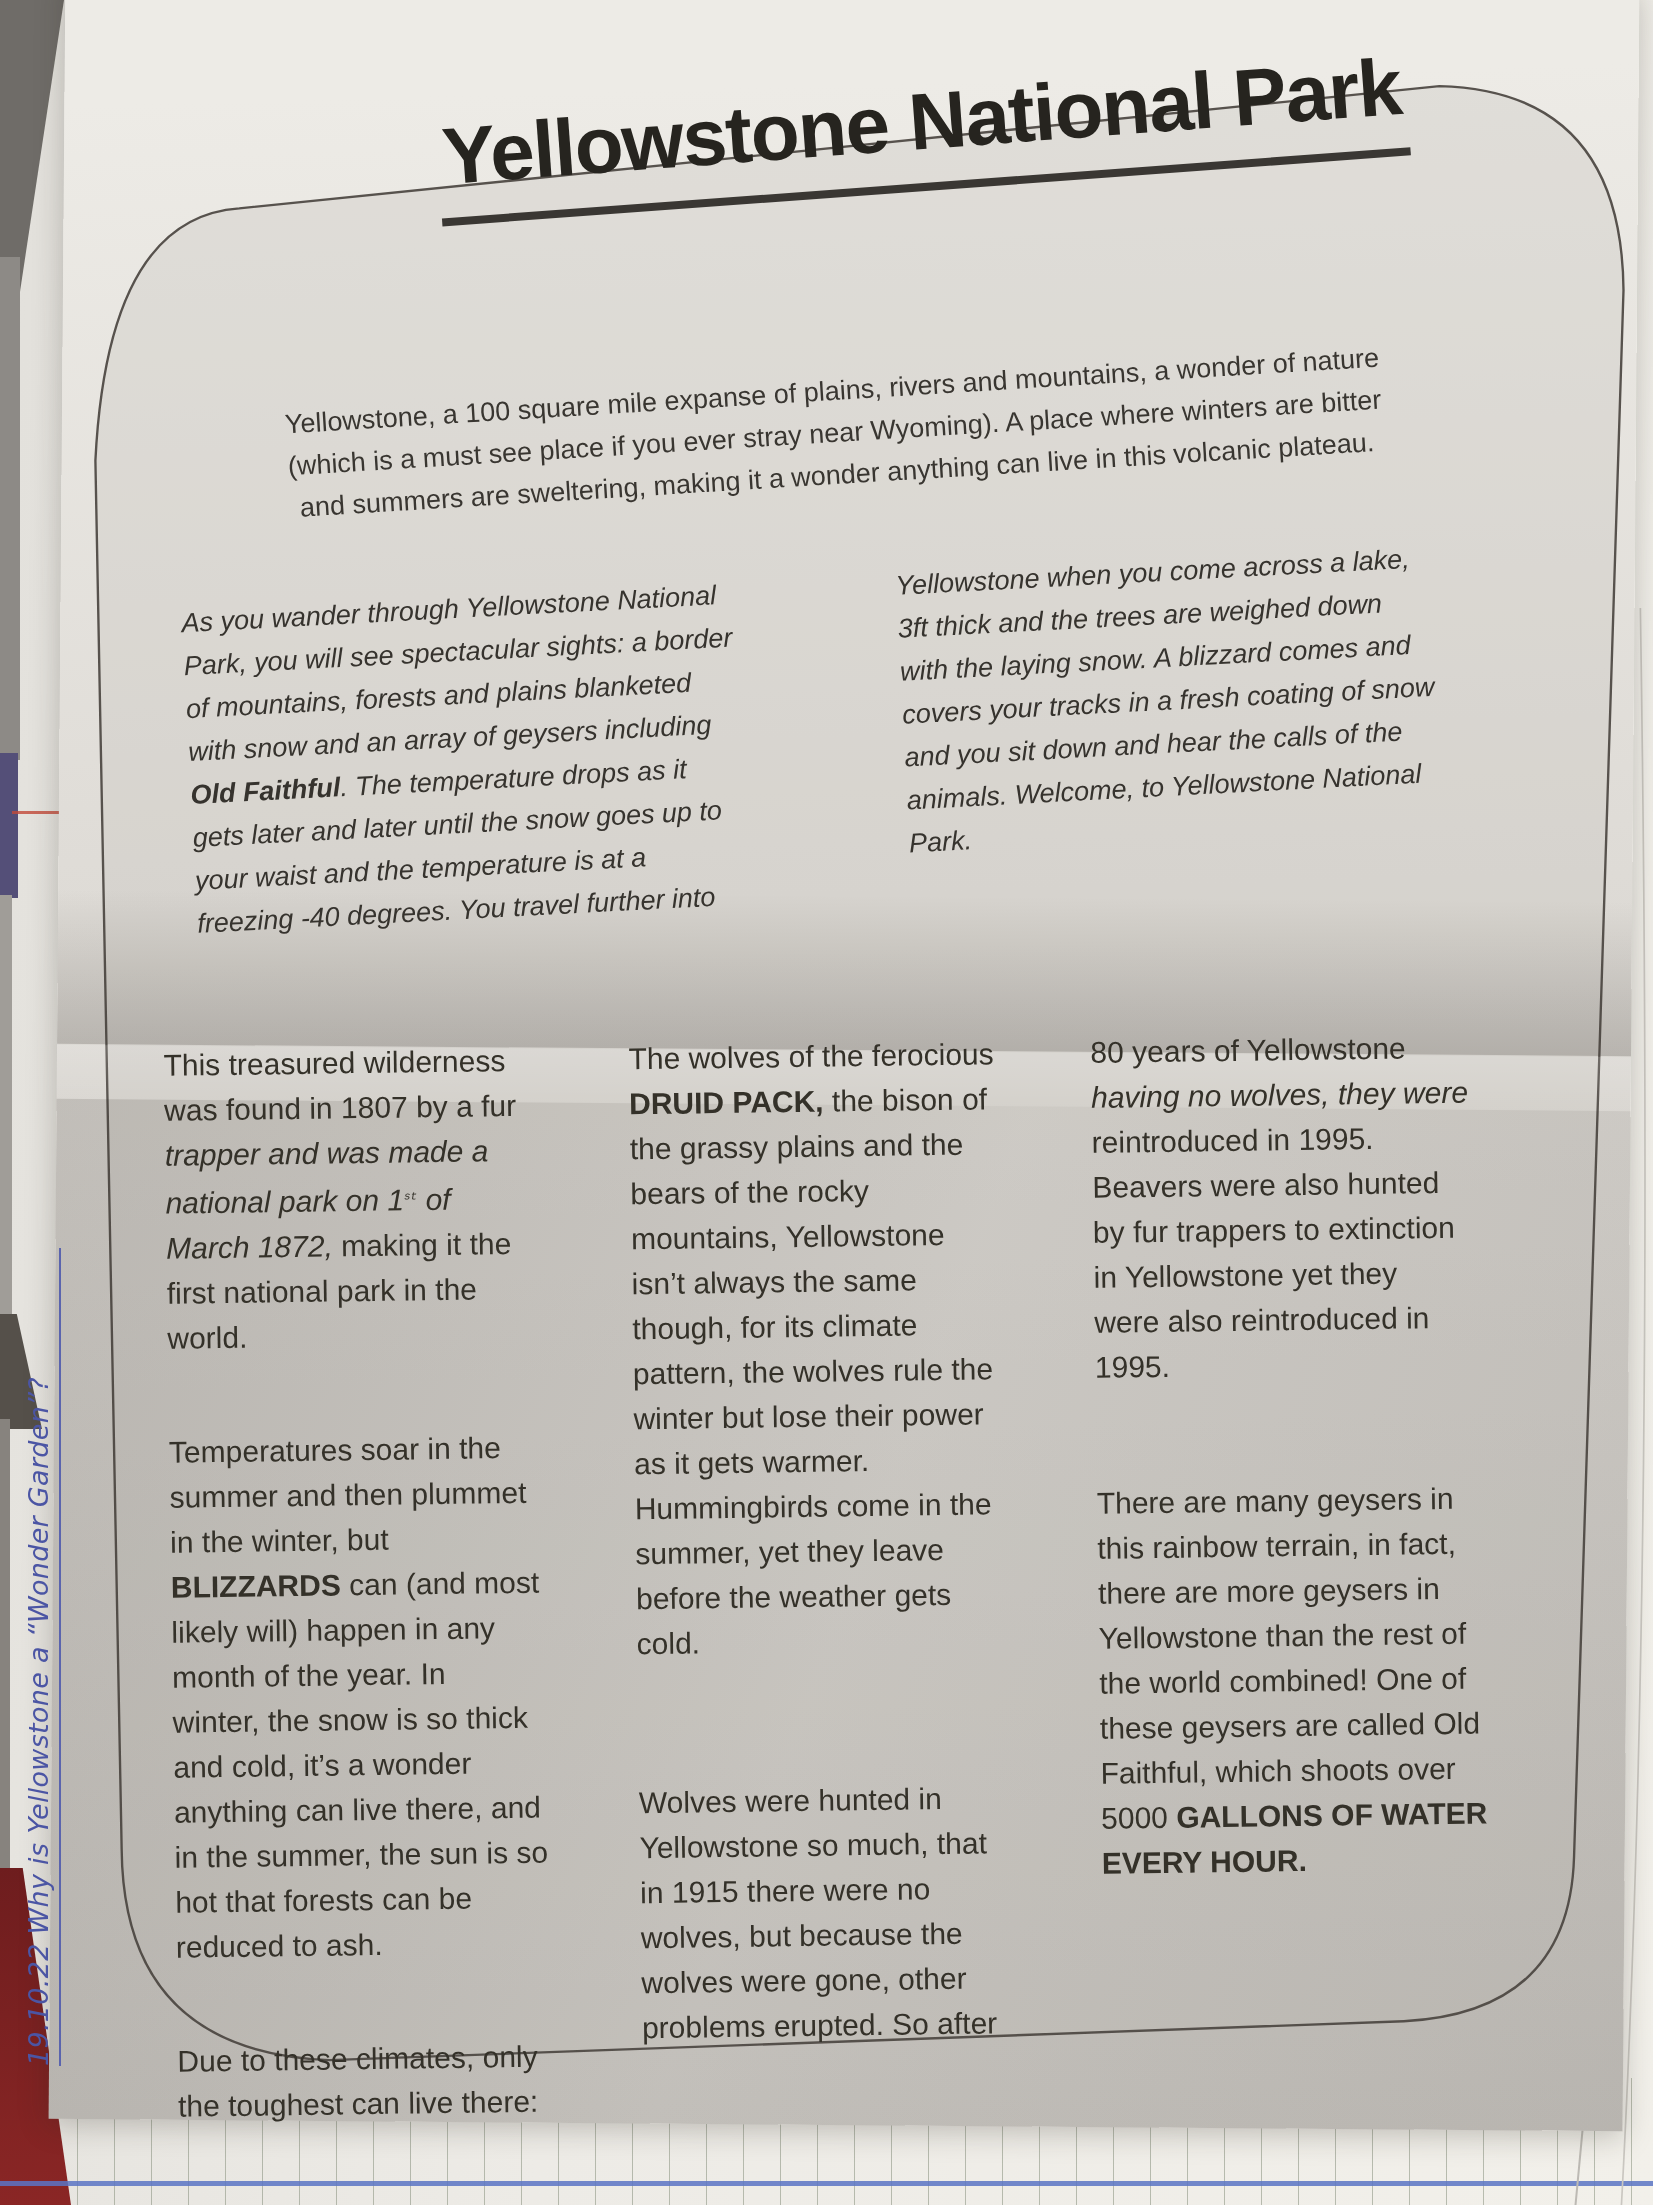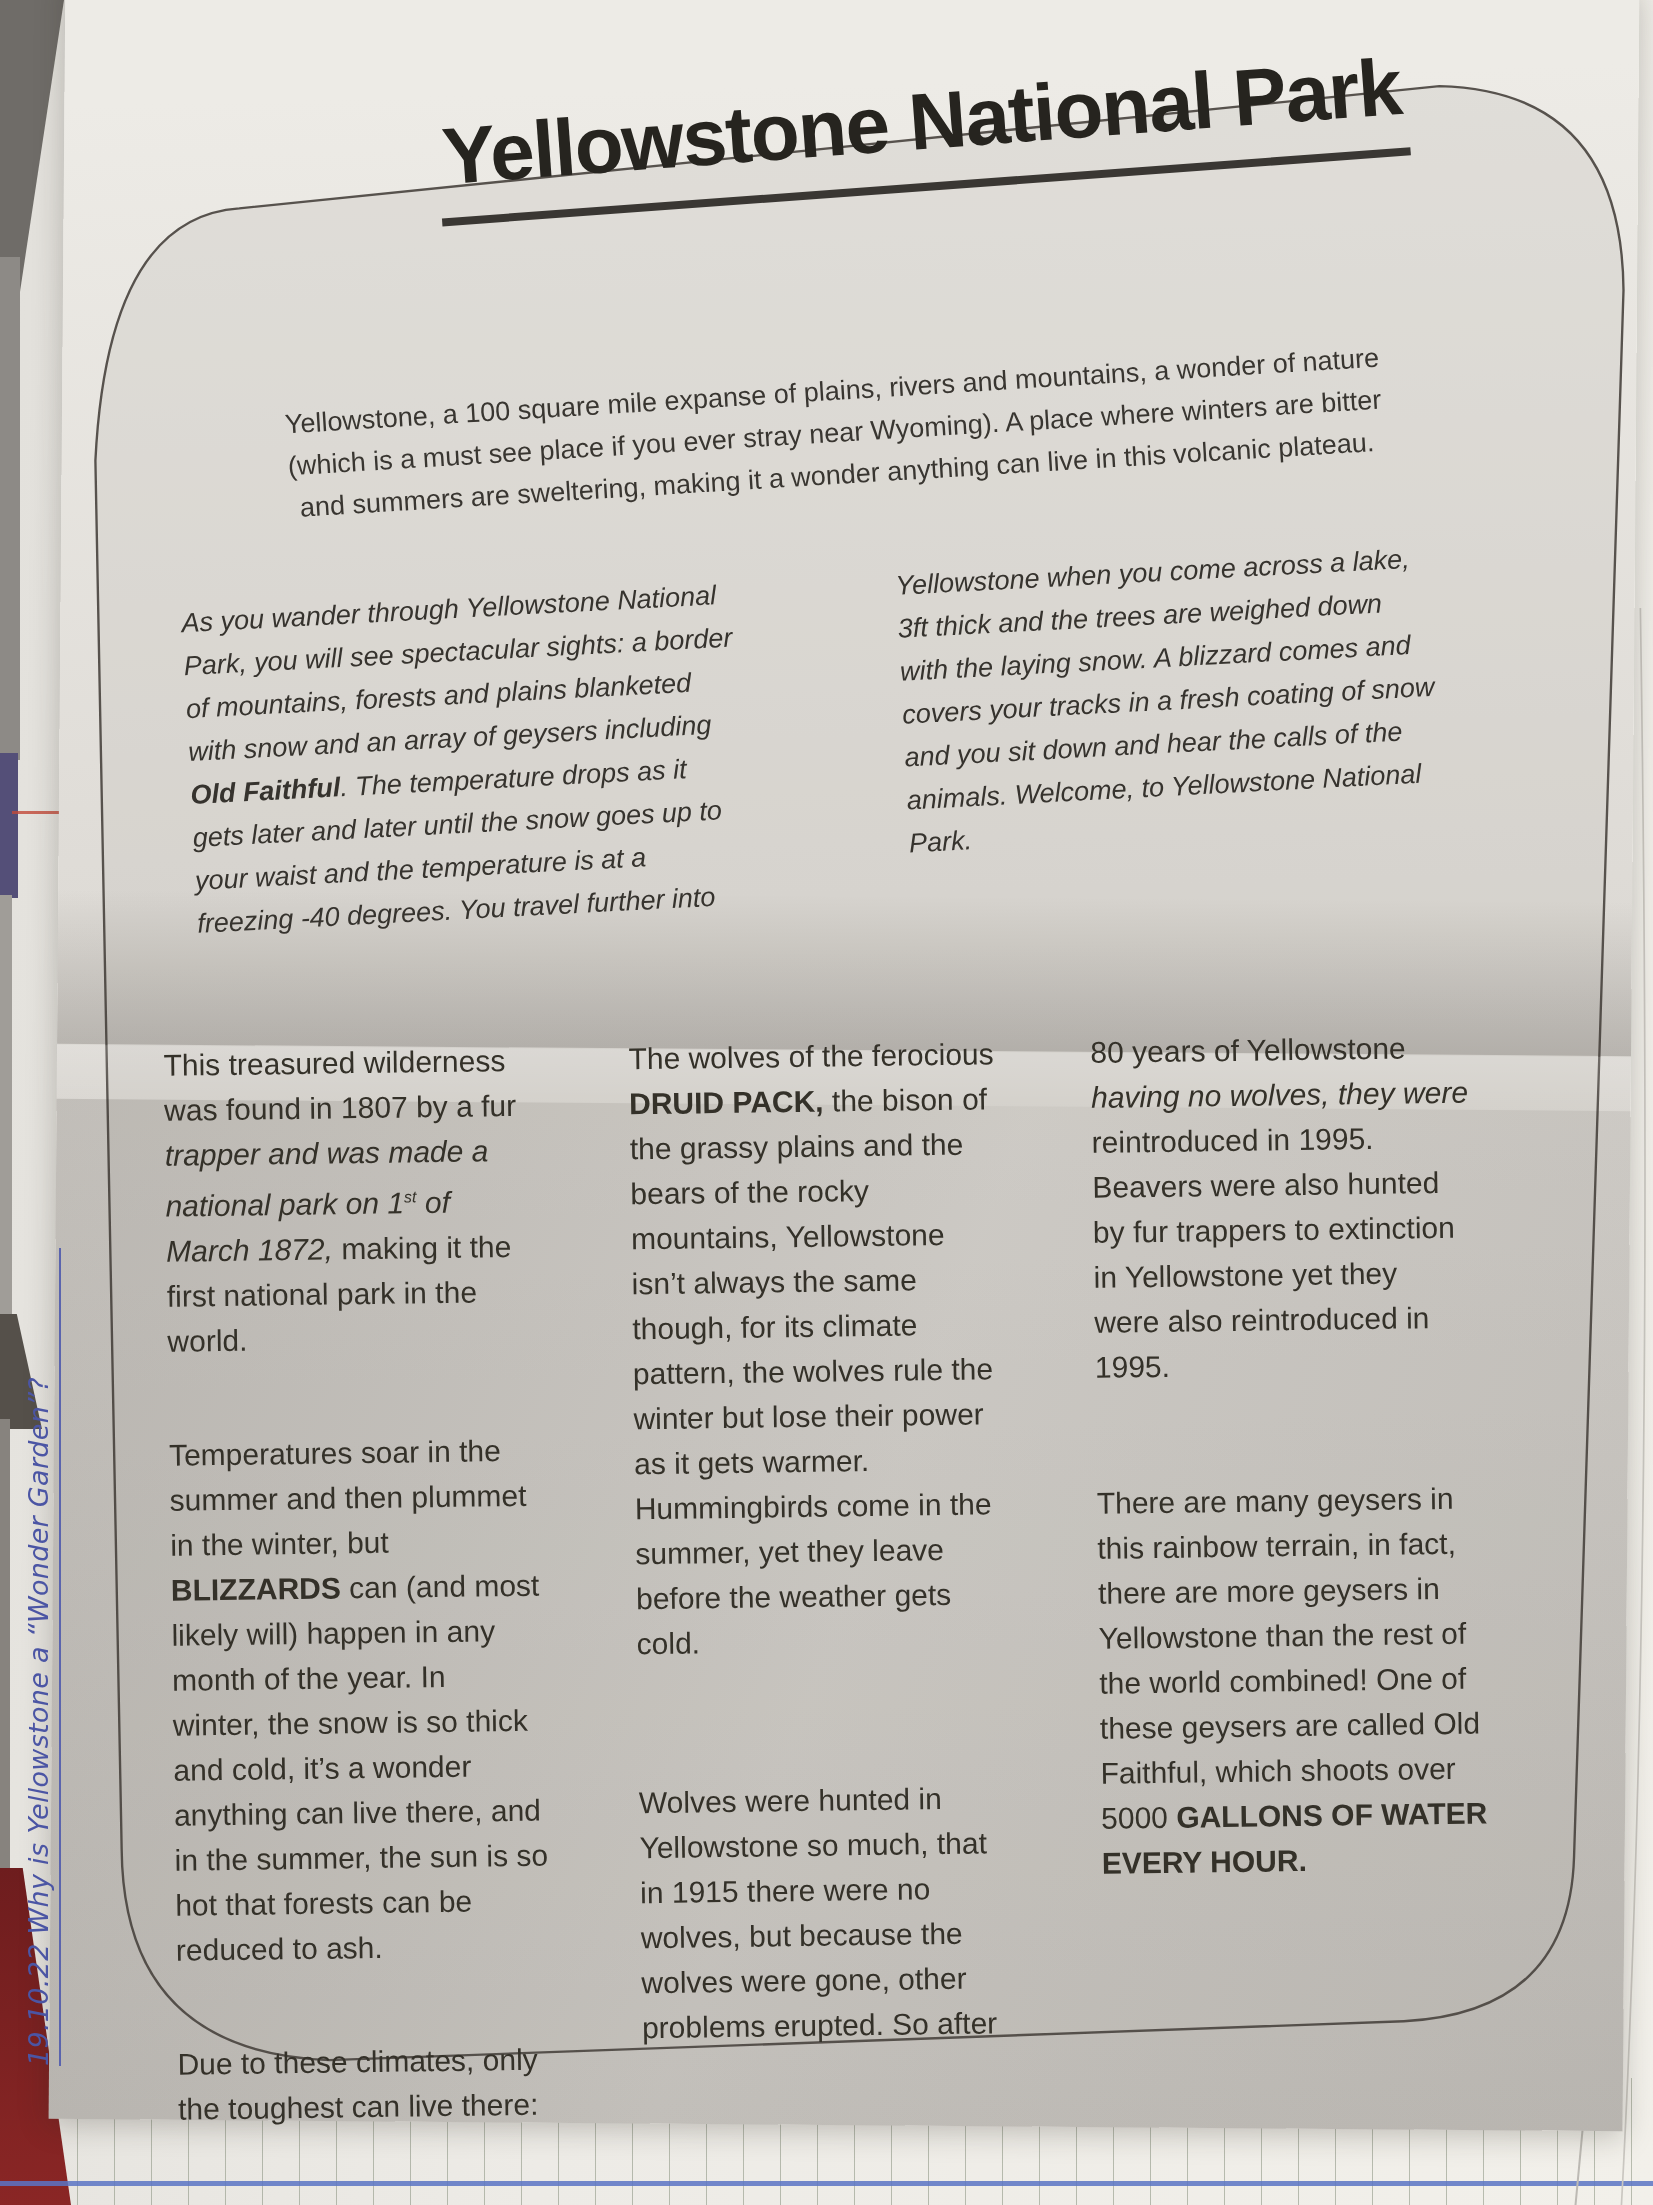--- a/index.html
+++ b/index.html
@@ -49,21 +49,21 @@
   .col-1{left:0;width:451px;}
   .col-2{left:465px;width:454px;}
   .col-3{left:927px;width:468px;}
   .col p{margin:0;}
   .col-1 .p2{margin-top:24px;}
   .col-1 .p3{margin-top:24px;}
   .col-2 .p2{margin-top:69px;}
   .col-3 .p2{margin-top:46px;}
   .b{font-weight:bold;}
   .i{font-style:italic;}
-  .sup{font-size:16px;vertical-align:10.8px;}
+  .sup{font-size:11px;vertical-align:10.8px;font-family:Liberation Mono, monospace;}
   
   .note{position:absolute;left:23px;top:2066px;width:818px;transform:rotate(-90deg);transform-origin:0 0;
     font-family:"DejaVu Sans",sans-serif;font-style:italic;font-size:27px;letter-spacing:0.3px;
     color:#4b55a4;border-bottom:2px solid #5a64ae;padding-bottom:5.4px;}
 </style>
 </head>
 <body>
 
 <div class="scene">
 

